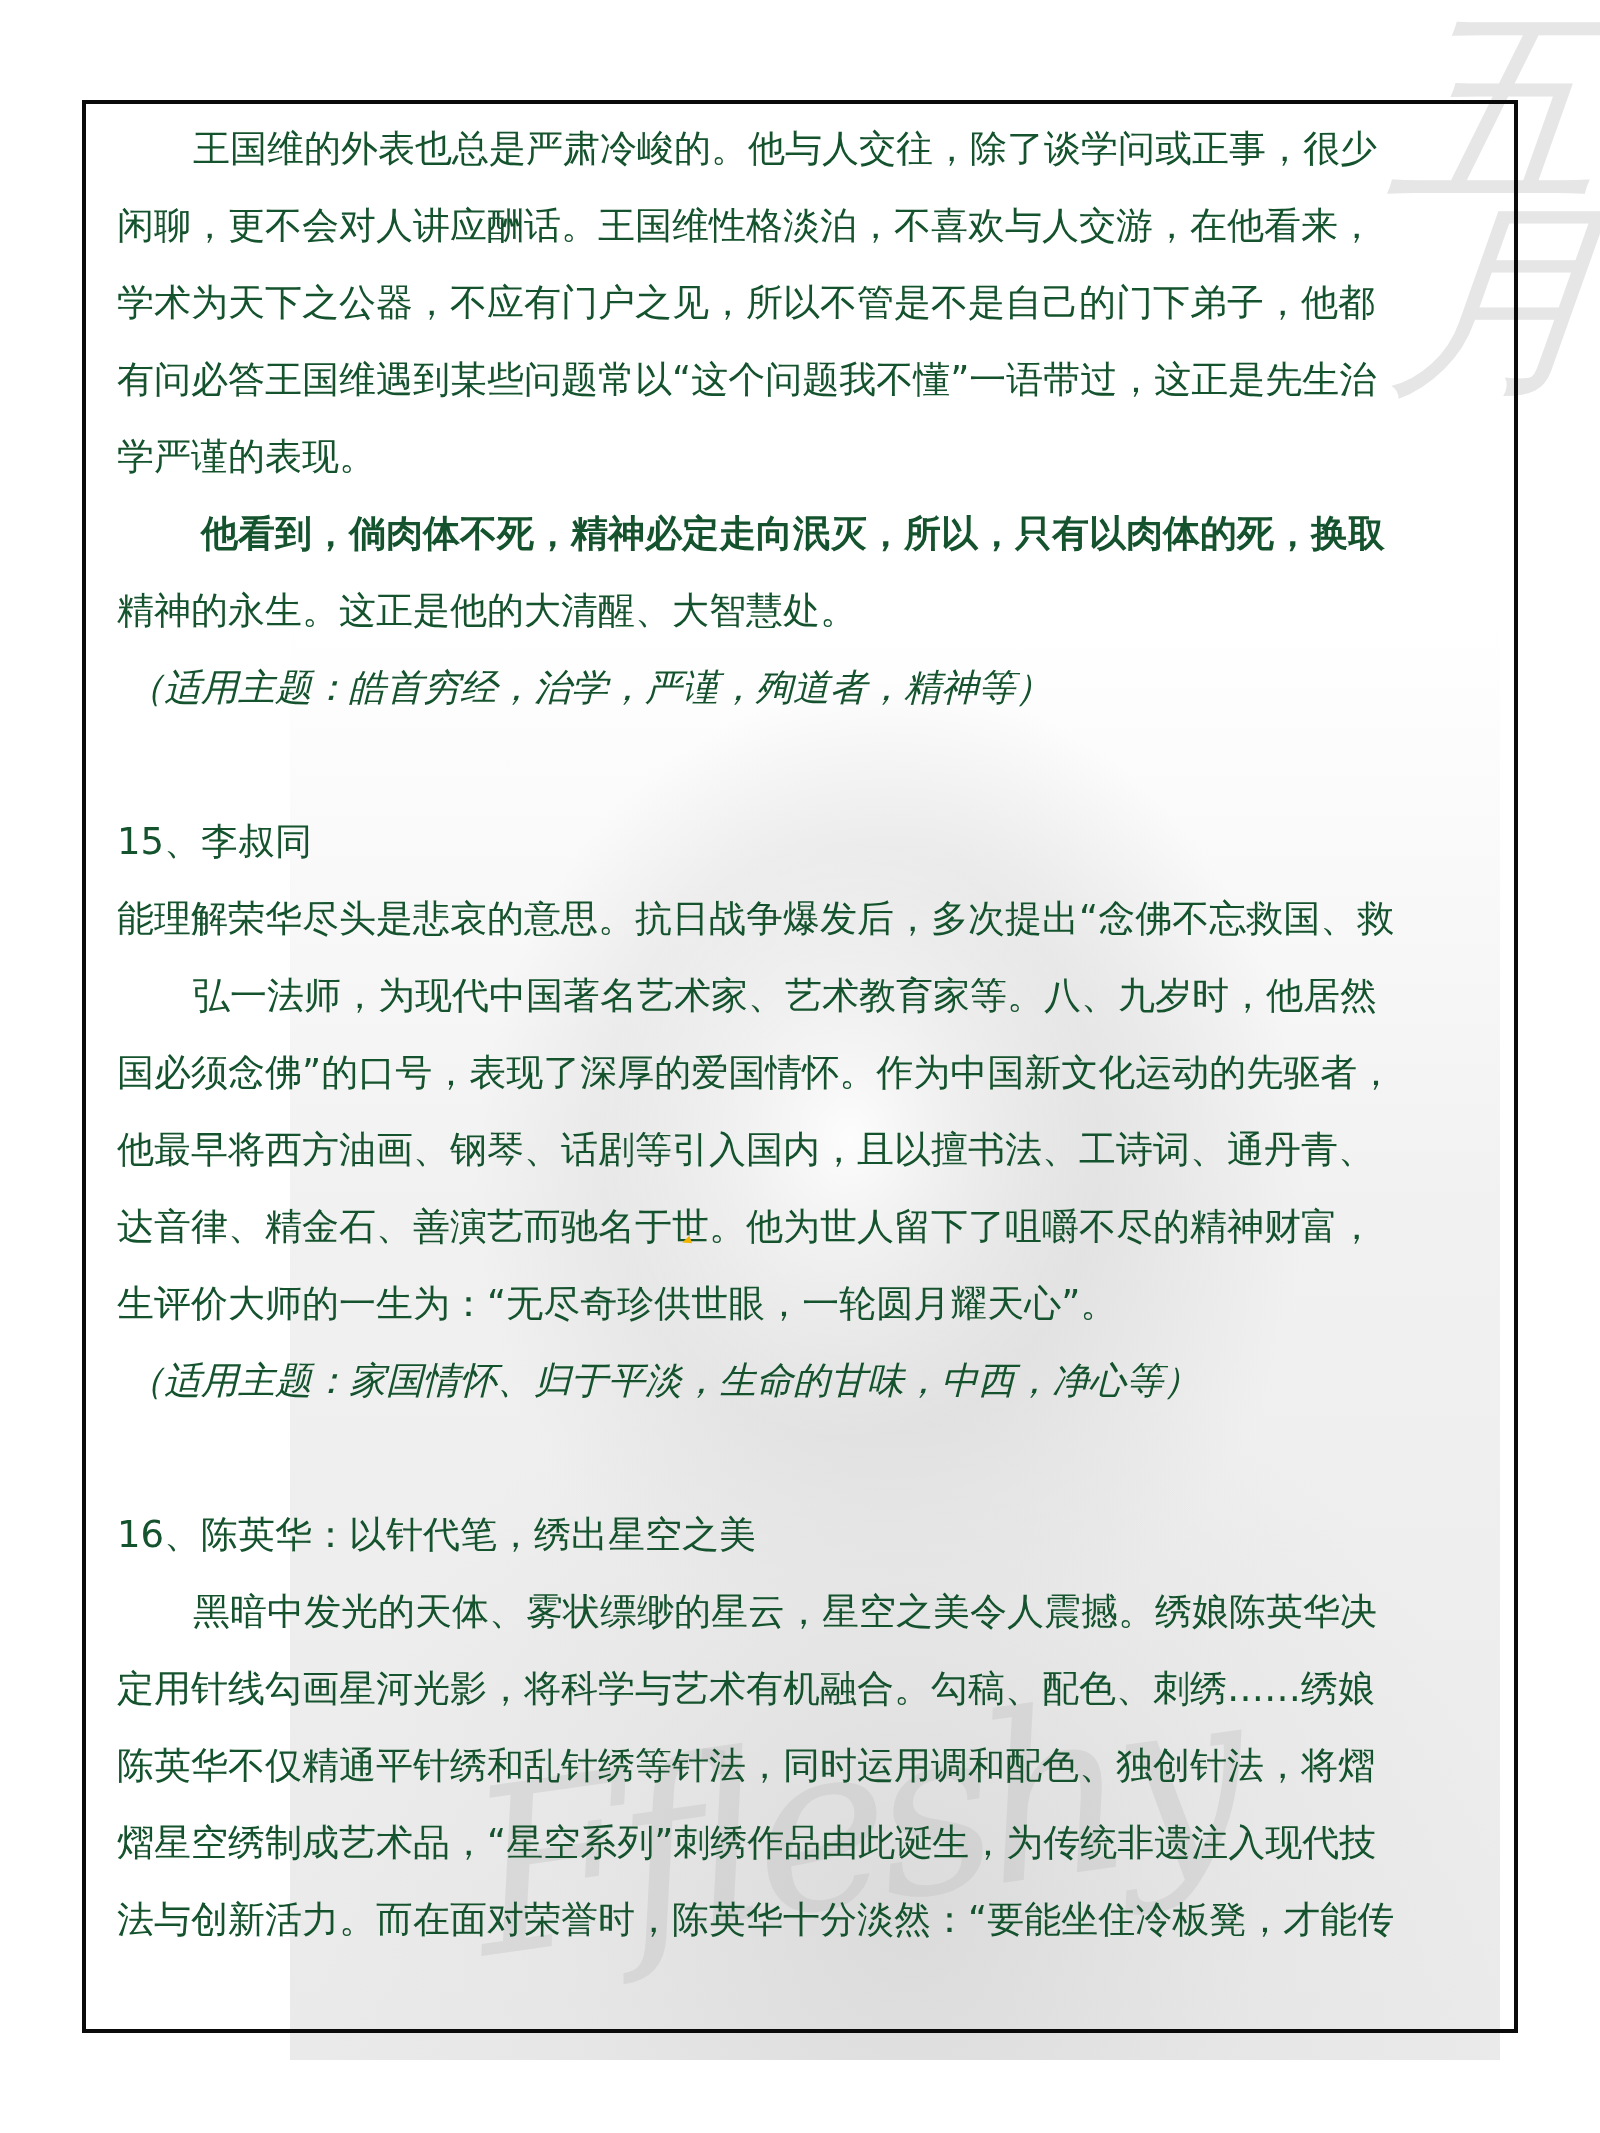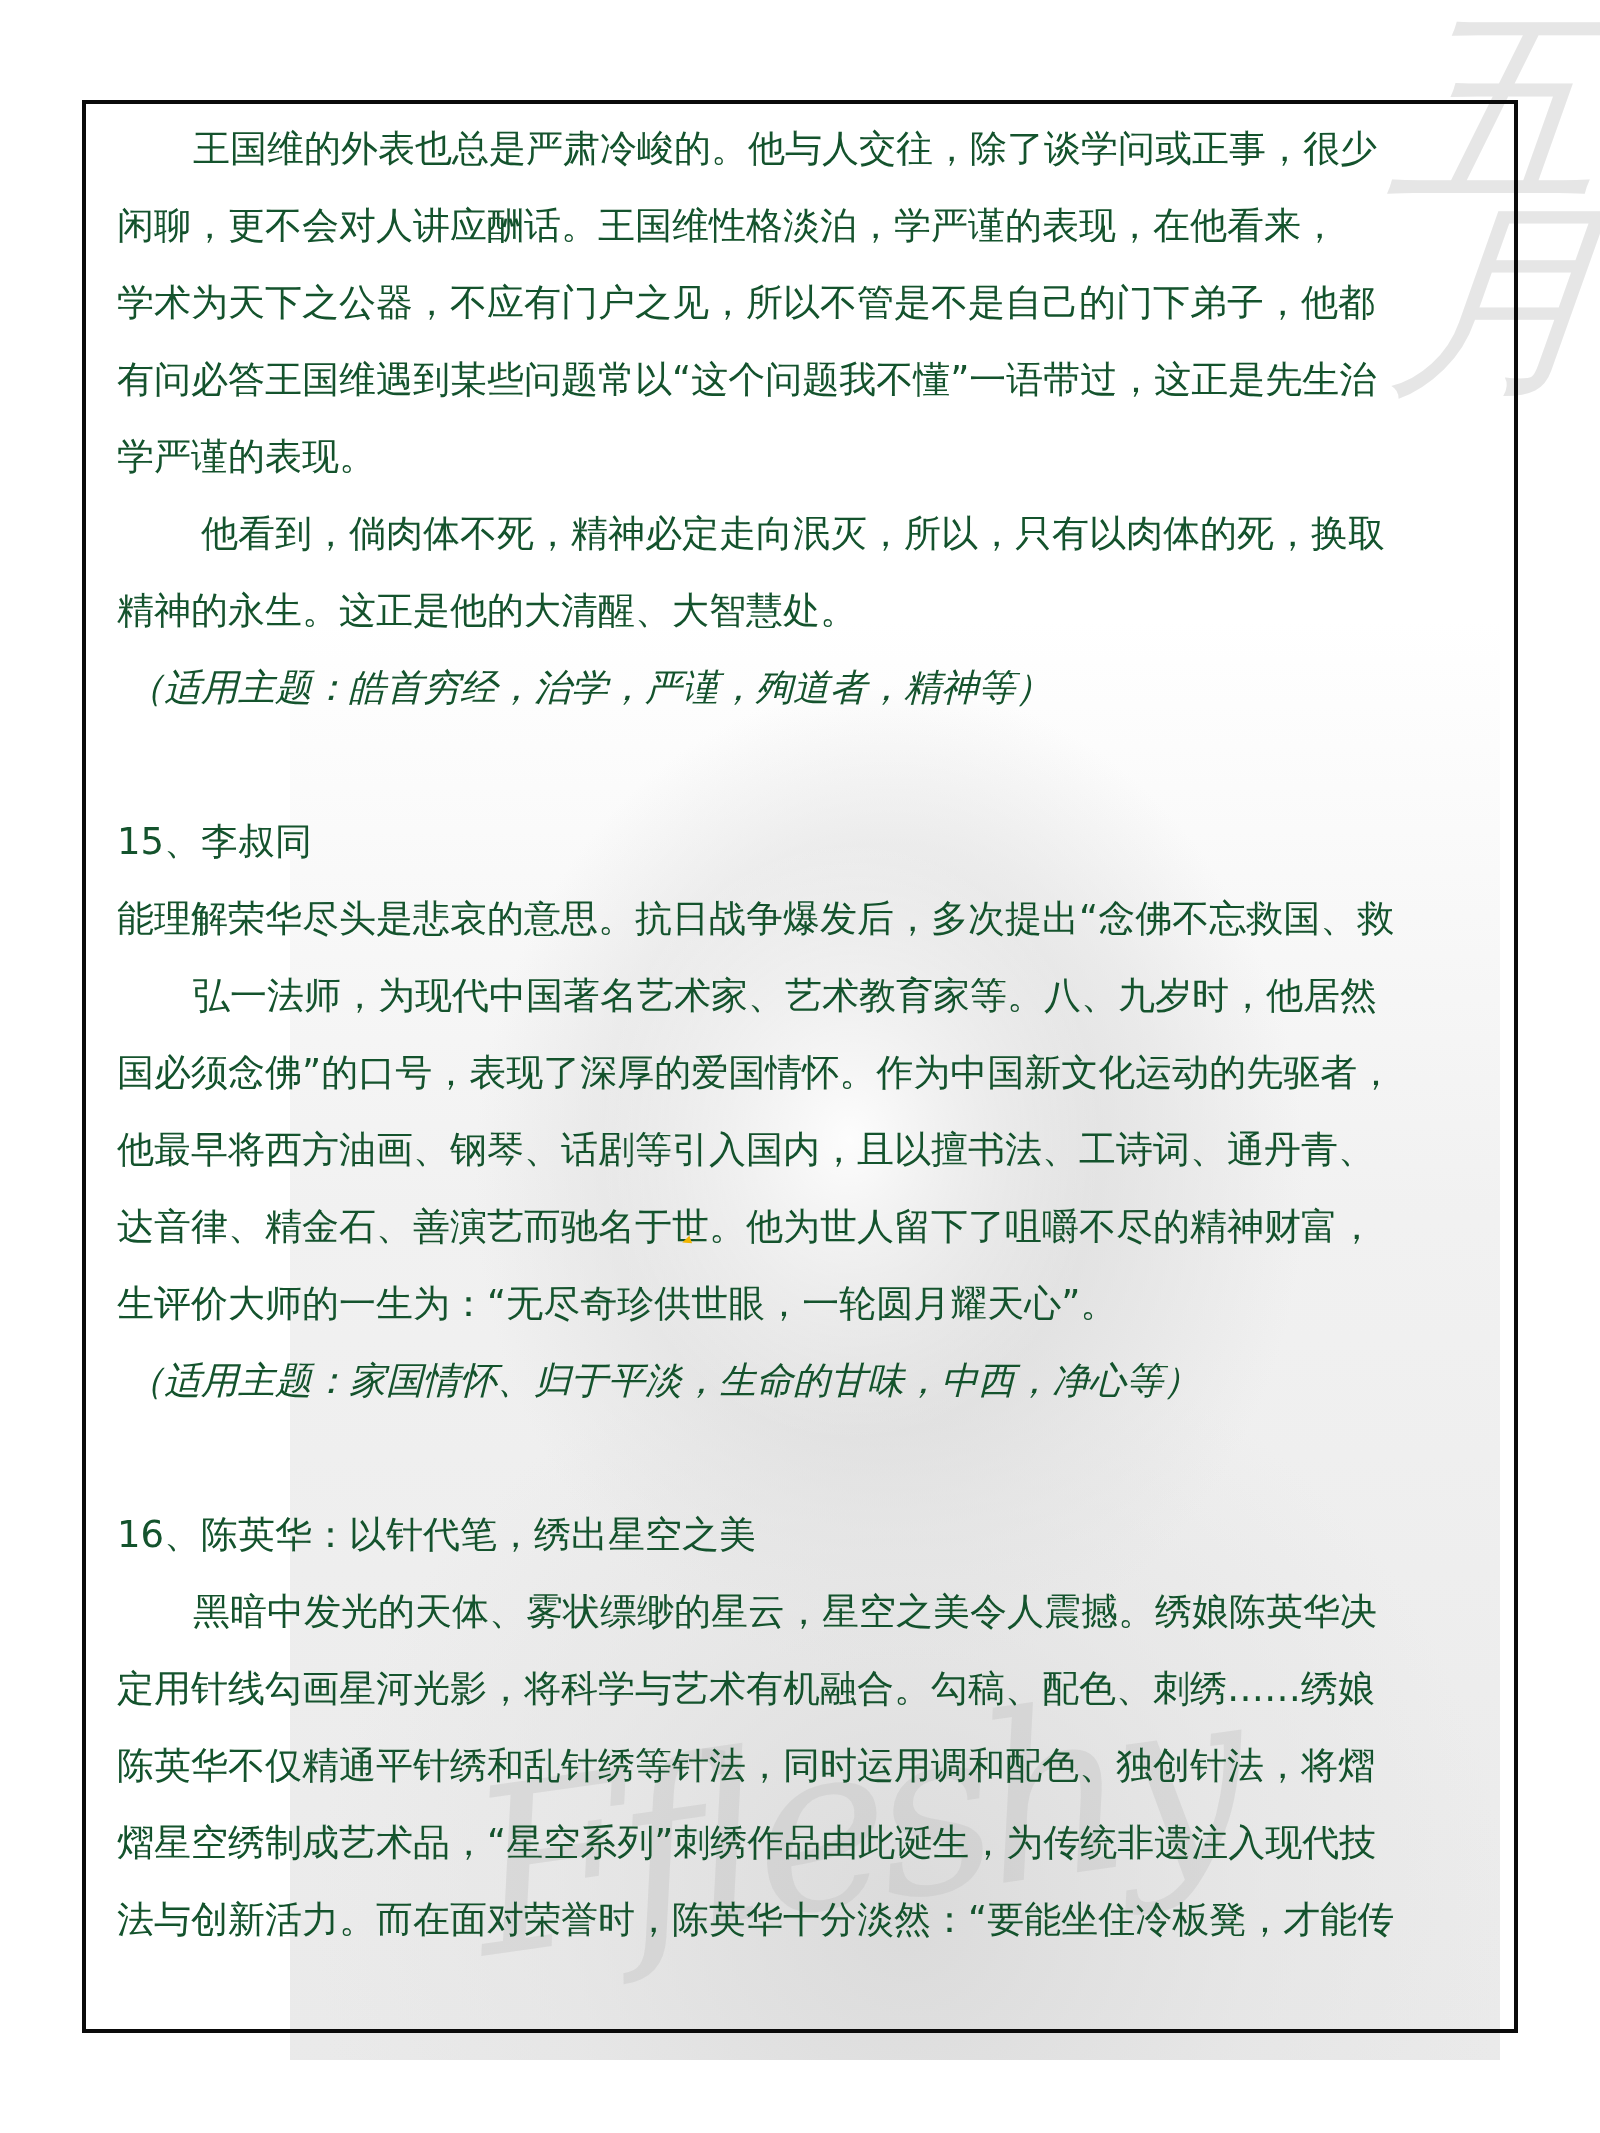--- a/index.html
+++ b/index.html
@@ -34,21 +34,21 @@
   .frame {
     position: absolute; left: 82px; top: 100px; width: 1428px; height: 1925px;
     border: 4px solid #0a0a0a; box-sizing: content-box;
   }
   .content {
     position: absolute; left: 117px; top: 110px; width: 1400px;
     color: #14532d; font-size: 37px; line-height: 77px;
   }
   .line { white-space: nowrap; height: 77px; }
   .indent { padding-left: 76px; }
-  .indent-more { padding-left: 84px; }
+  .indent-more { padding-left: 84px; font-weight: bold; }
   .sub-indent { padding-left: 10px; font-style: italic; }
   .cursor-mark {
     position: absolute; left: 682px; top: 1237px; width: 0; height: 0;
     border-top: 4px solid transparent; border-bottom: 4px solid transparent;
     border-right: 9px solid #f0b400; transform: rotate(-20deg);
   }
 </style>
 </head>
 <body>
 
@@ -56,21 +56,21 @@
 <div class="photo-cutoff"></div>
 
 <div class="wm-char wm-1">五</div>
 <div class="wm-char wm-2">月</div>
 <div class="script-wm">Ffleshy</div>
 
 <div class="frame"></div>
 
 <div class="content">
   <div class="line indent">王国维的外表也总是严肃冷峻的。他与人交往，除了谈学问或正事，很少</div>
-  <div class="line">闲聊，更不会对人讲应酬话。王国维性格淡泊，学严谨的表现，在他看来，</div>
+  <div class="line">闲聊，更不会对人讲应酬话。王国维性格淡泊，不喜欢与人交游，在他看来，</div>
   <div class="line">学术为天下之公器，不应有门户之见，所以不管是不是自己的门下弟子，他都</div>
   <div class="line">有问必答王国维遇到某些问题常以“这个问题我不懂”一语带过，这正是先生治</div>
   <div class="line">学严谨的表现。</div>
   <div class="line indent-more">他看到，倘肉体不死，精神必定走向泯灭，所以，只有以肉体的死，换取</div>
   <div class="line">精神的永生。这正是他的大清醒、大智慧处。</div>
   <div class="line sub-indent">（适用主题：皓首穷经，治学，严谨，殉道者，精神等）</div>
   <div class="line"></div>
   <div class="line">15、李叔同</div>
   <div class="line">能理解荣华尽头是悲哀的意思。抗日战争爆发后，多次提出“念佛不忘救国、救</div>
   <div class="line indent">弘一法师，为现代中国著名艺术家、艺术教育家等。八、九岁时，他居然</div>

